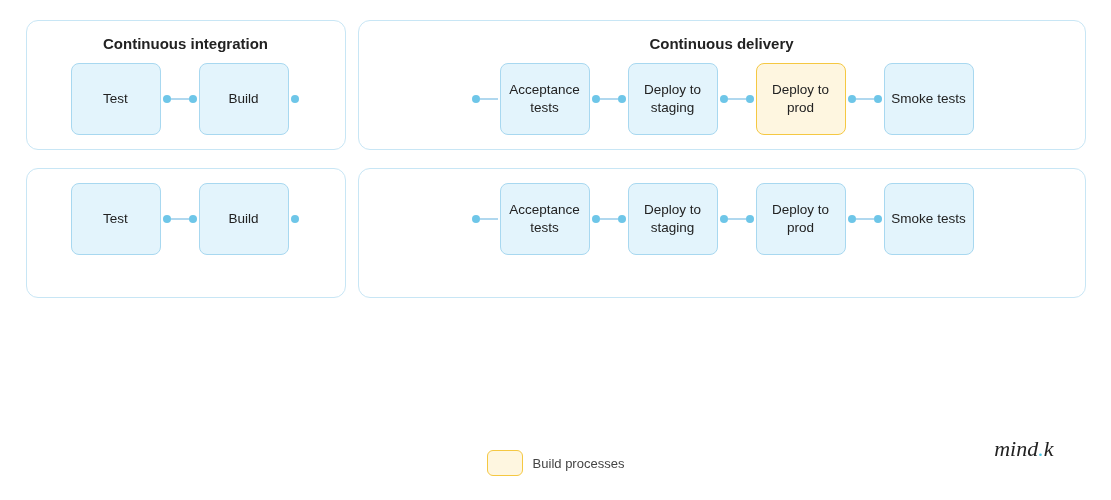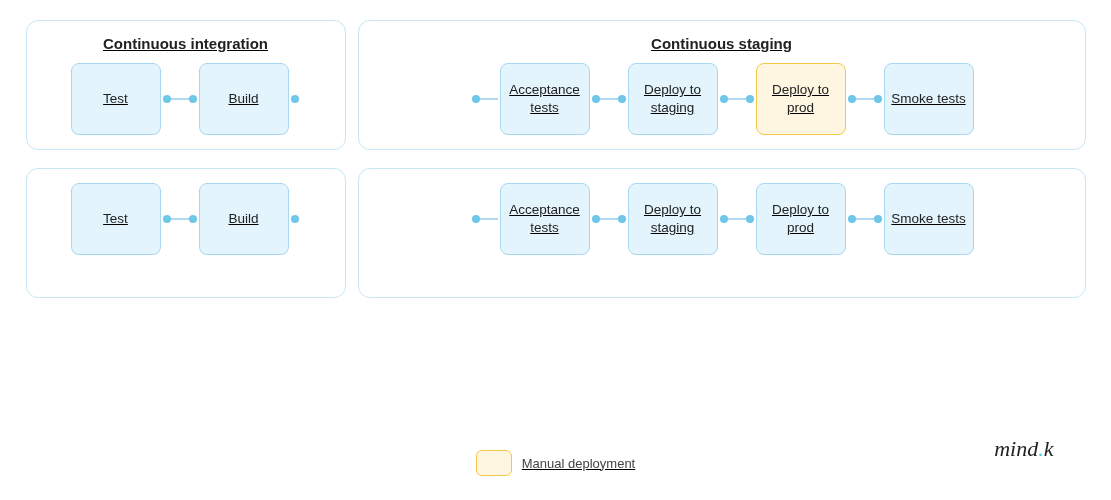--- a/index.html
+++ b/index.html
@@ -12,21 +12,20 @@
       align-items: center;
       justify-content: center;
       overflow: hidden;
     }
     .main-container {
       width: 1060px;
       height: 460px;
       display: flex;
       flex-direction: column;
       gap: 8px;
-      text-decoration: underline;
     }
     .rows-area {
       display: flex;
       flex-direction: column;
       gap: 18px;
       flex: 1;
     }
     .row {
       display: flex;
       gap: 12px;
@@ -176,21 +175,21 @@
             </div>
             <div class="box">Build</div>
             <div class="connector">
               <div class="dot"></div>
             </div>
           </div>
         </div>
 
         <div class="panel panel-cd">
           <div class="panel-title-area">
-            <span class="panel-title">Continuous staging</span>
+            <span class="panel-title">Continuous delivery</span>
           </div>
           <div class="boxes-row">
             <div class="connector">
               <div class="dot"></div>
               <div class="line"></div>
             </div>
             <div class="box">Acceptance tests</div>
             <div class="connector">
               <div class="dot"></div>
               <div class="line"></div>
@@ -257,21 +256,21 @@
             <div class="box">Smoke tests</div>
           </div>
         </div>
       </div>
 
     </div>
 
     <div class="legend-row">
       <div class="legend-item">
         <div class="legend-box legend-box-yellow"></div>
-        <span>Manual deployment</span>
+        <span>Build processes</span>
       </div>
     </div>
   </div>
 
   <div class="logo">
     mind<span class="logo-dot">.</span>k
   </div>
 </div>
 
 </body></html>

